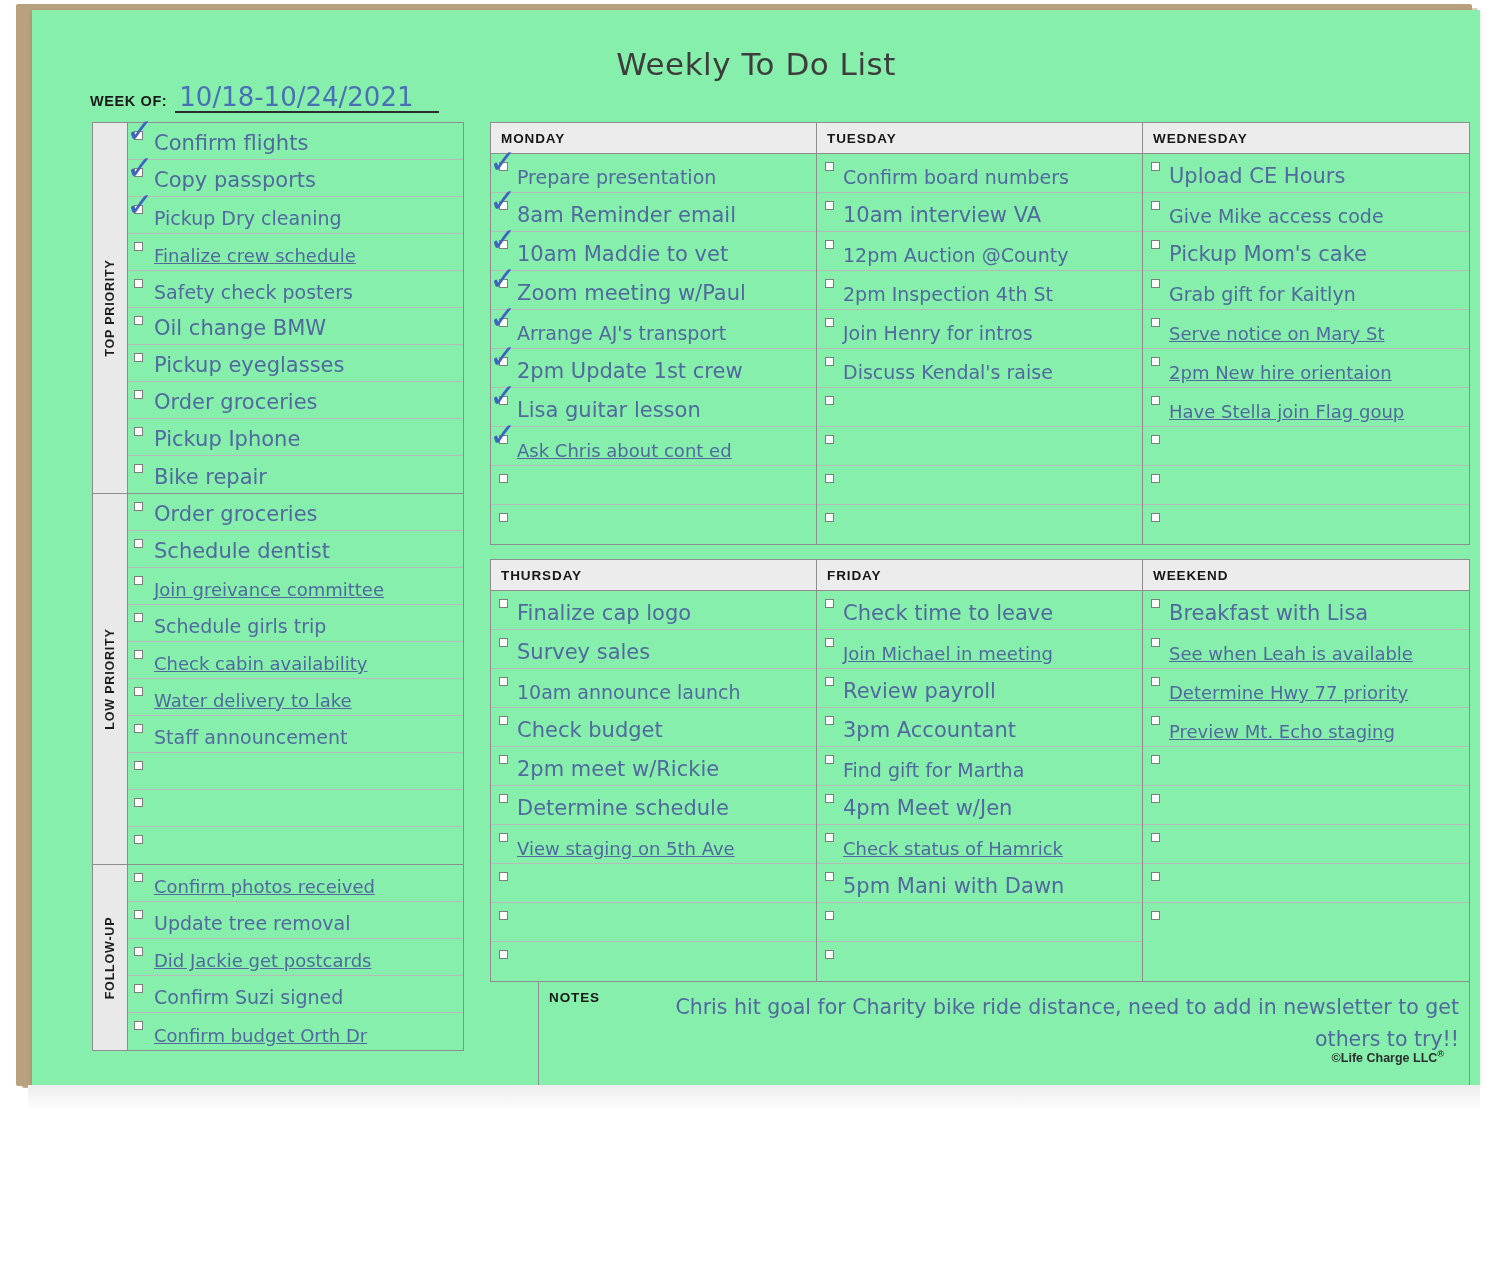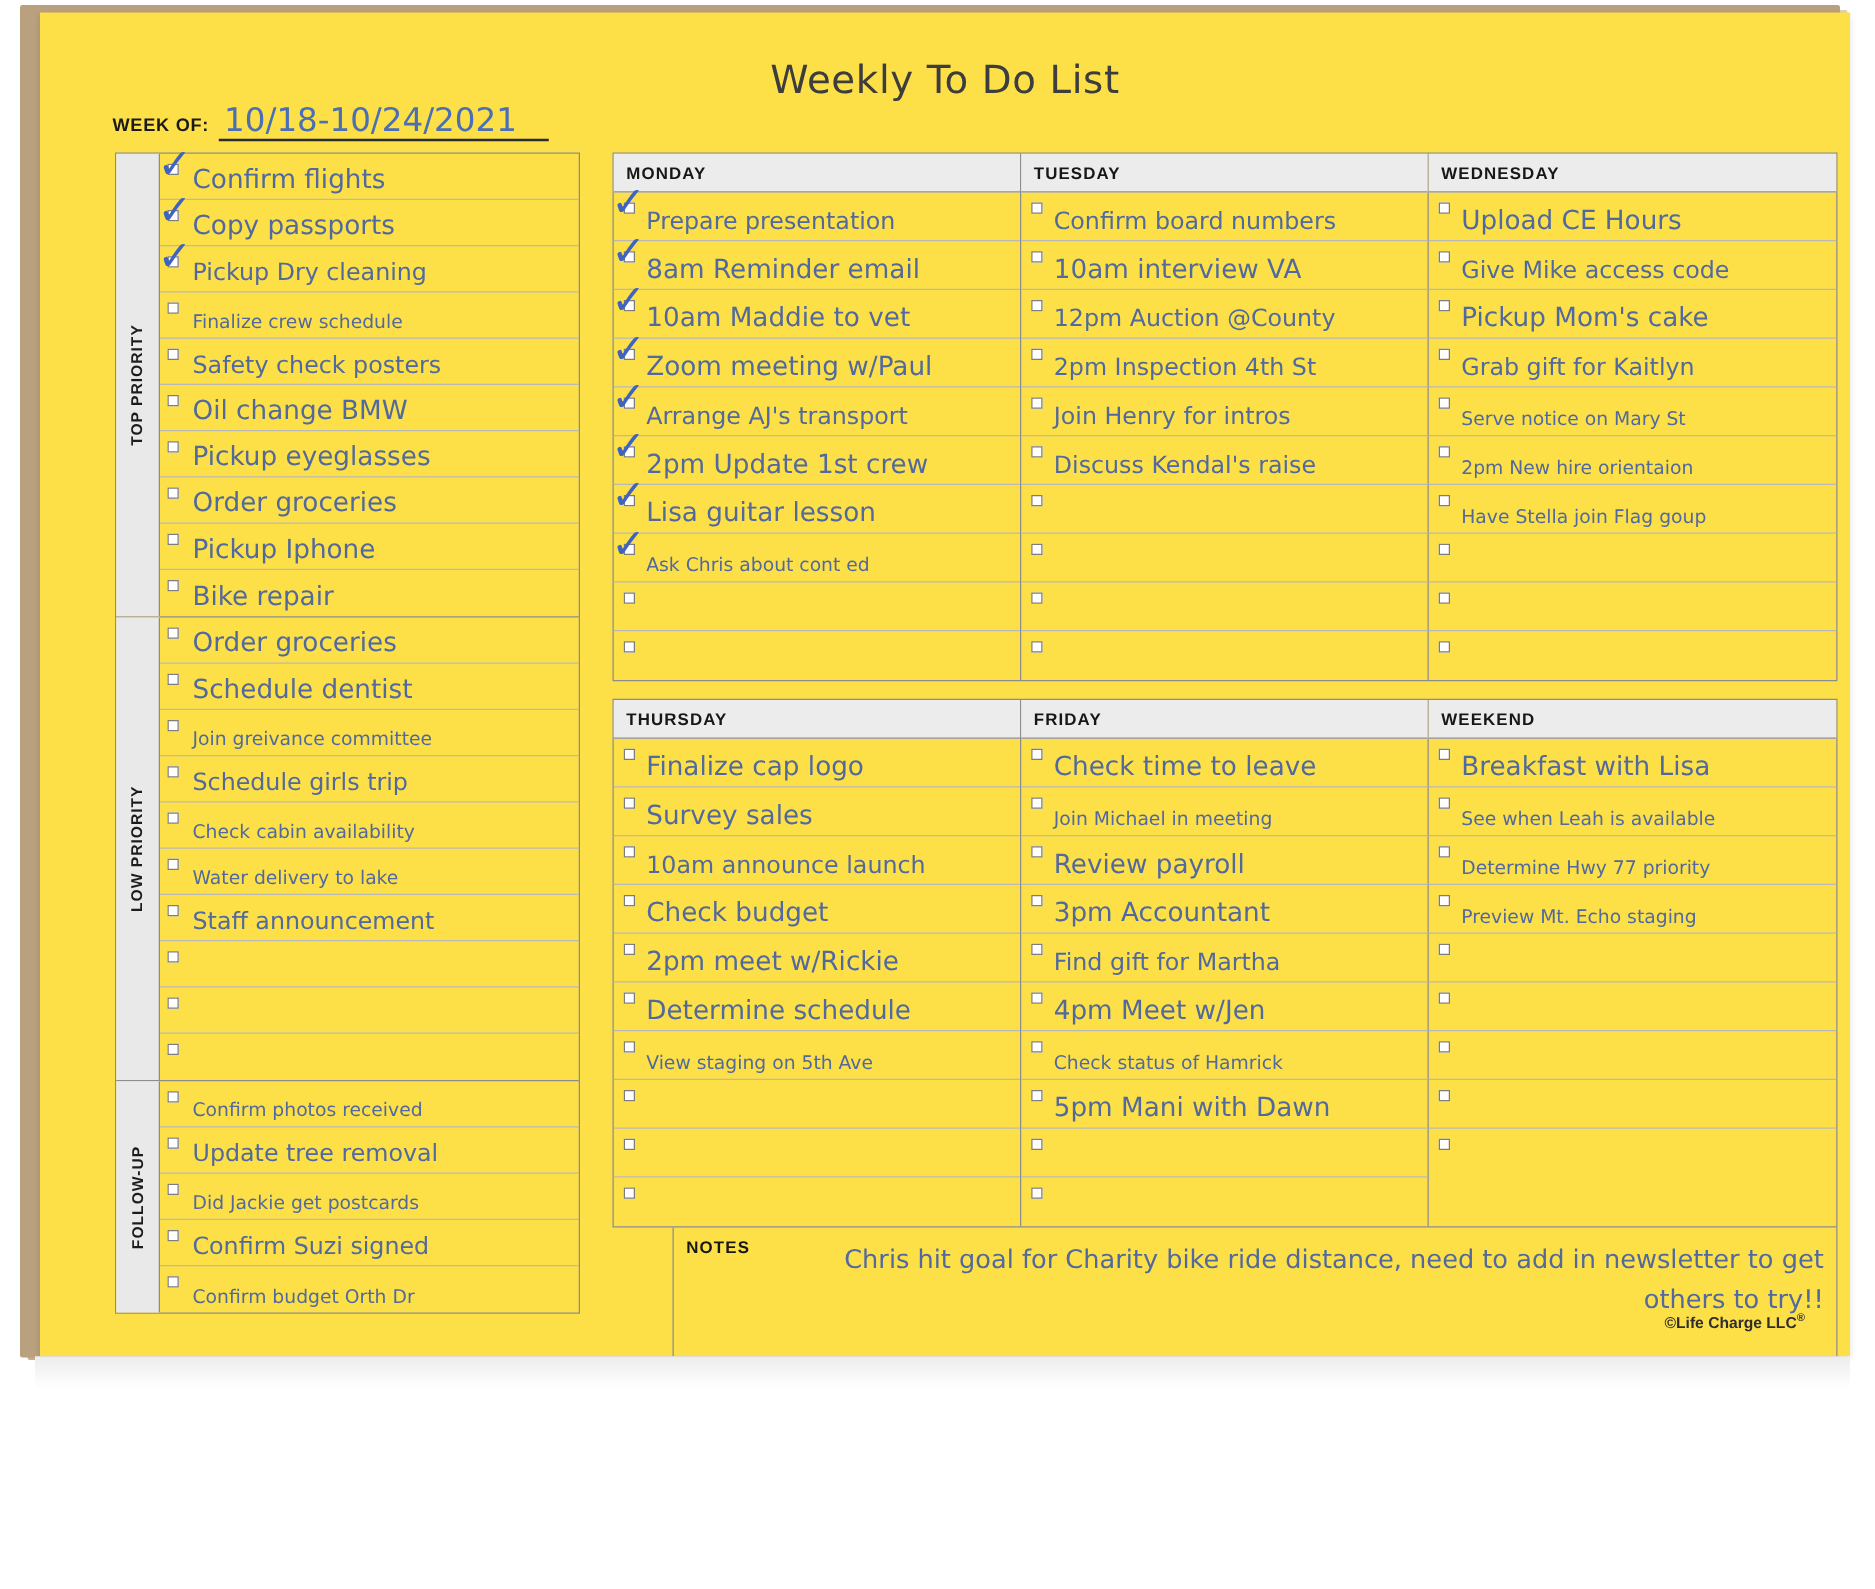--- a/index.html
+++ b/index.html
@@ -33,21 +33,21 @@
     position: absolute;
     left: 16px; top: 4px;
     width: 1456px; height: 1082px;
     background: #b9a07e;
     border-radius: 2px;
   }
   #board-face {
     position: absolute;
     left: 32px; top: 10px;
     width: 1448px; height: 1075px;
-    background: #fde047;
+    background: #86efac;
     box-shadow: 0 2px 5px rgba(0,0,0,0.12);
   }
   #board-bottom-gloss {
     position: absolute;
     left: 28px; top: 1085px;
     width: 1452px; height: 26px;
     background: linear-gradient(180deg,#ededed 0%, #ffffff 100%);
   }
 
   
@@ -147,21 +147,21 @@
   .row .check {
     position: absolute;
     left: -2px; top: -9px;
     font-size: 33px;
     color: #3f63c0;
     font-weight: bold;
     font-family: "DejaVu Sans", sans-serif;
     line-height: 1;
   }
   .small .txt { font-size: 19px; }
-  .xsmall .txt { font-size: 15px; }
+  .xsmall .txt { font-size: 18px; text-decoration: underline; }
 
   
   #right-grid {
     position: absolute;
     left: 446px; top: 112px;
     width: 980px;
     padding-left: 12px;
   }
   .daygrid {
     display: flex;

